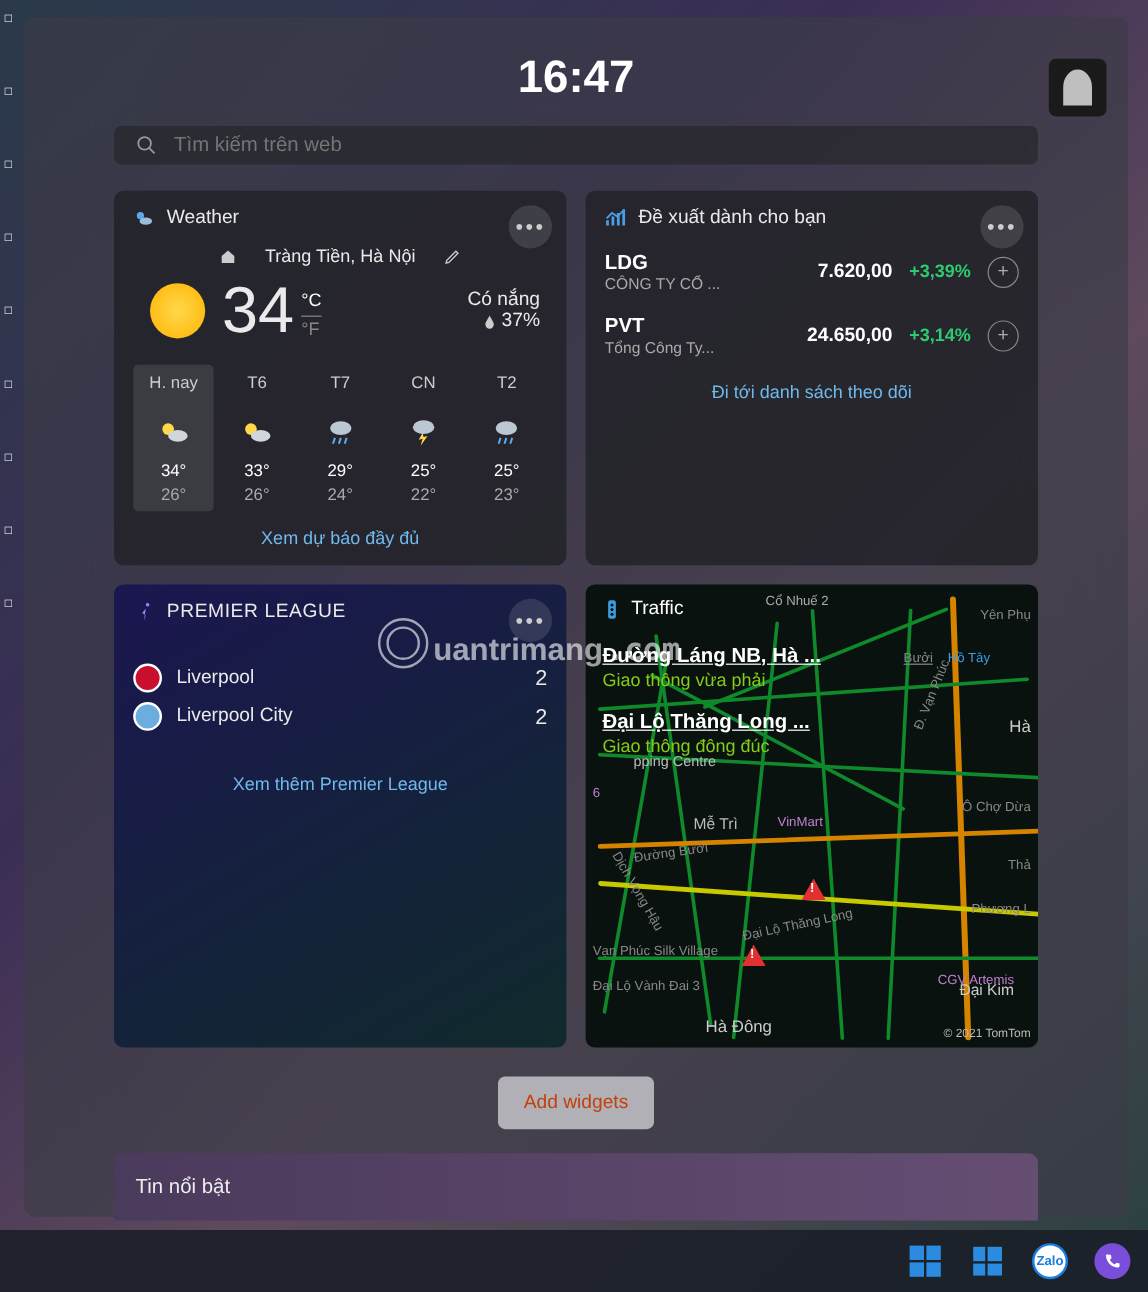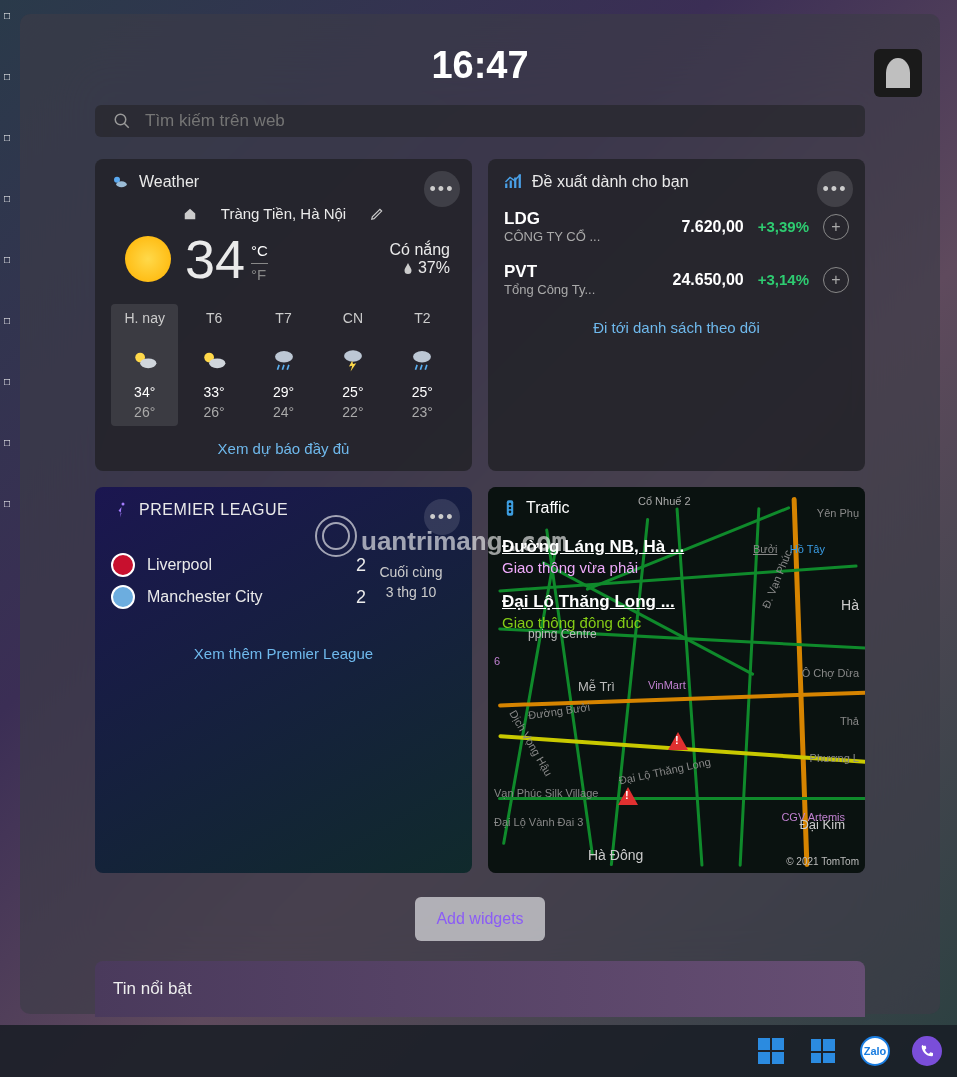--- a/index.html
+++ b/index.html
@@ -50,25 +50,25 @@
   .traffic-card { padding:0; overflow:hidden; }
   .traffic-header { position:absolute; left:14px; top:12px; z-index:2; display:flex; align-items:center; gap:8px; color:#fff; font-size:16px; }
   .traffic-body { position:relative; width:100%; height:386px; background:#0a1210; }
   .road { position:absolute; background:#0f8a2b; border-radius:3px; }
   .road.orange { background:#d68400; }
   .road.yellow { background:#c9c900; }
   .map-label { position:absolute; color:#888; font-size:11px; }
   .traffic-info { position:absolute; left:14px; top:50px; z-index:2; }
   .traffic-route { color:#fff; font-size:17px; font-weight:600; margin-bottom:2px;text-decoration:underline; }
   .traffic-status { font-size:15px; margin-bottom:16px; }
-  .status-orange { color:#f0abfc; }
+  .status-orange { color:#84cc16; }
   .status-red { color:#84cc16; }
   .alert-ico { position:absolute; width:20px; height:18px; background:#e03030; clip-path:polygon(50% 0,100% 100%,0 100%); }
   .alert-ico::after { content:"!"; position:absolute; color:#fff; font-size:11px; left:7px; top:2px; font-weight:bold; }
-  .add-widgets { margin:24px auto 16px; width:130px; height:44px; background:rgba(220,220,225,.72); border-radius:6px; display:flex; align-items:center; justify-content:center; color:#8b5cf6; font-size:16px; cursor:pointer; }
+  .add-widgets { margin:24px auto 16px; width:130px; height:44px; background:rgba(220,220,225,.72); border-radius:6px; display:flex; align-items:center; justify-content:center; color:#c2410c; font-size:16px; cursor:pointer; }
   .news-card { margin:20px 55px 0 55px; height:56px; background:linear-gradient(90deg,#4a3a5c,#664e73); border-radius:8px 8px 0 0; display:flex; align-items:center; padding:0 18px; color:#eee; font-size:17px; }
   .taskbar { position:absolute; bottom:0; left:0; right:0; height:52px; background:rgba(25,30,38,.88); display:flex; align-items:center; justify-content:flex-end; padding:0 14px; gap:20px; }
   .taskbar-icon { width:32px; height:32px; display:flex; align-items:center; justify-content:center; }
   .win-logo { display:grid; grid-template-columns:12px 12px; grid-template-rows:12px 12px; gap:2px; }
   .win-logo span { background:#2b8be0; }
   .widgets-logo { display:grid; grid-template-columns:10px 12px; grid-template-rows:12px 10px; gap:2px; }
   .widgets-logo span:nth-child(1){background:#2b8be0;} .widgets-logo span:nth-child(2){background:#2b8be0;} .widgets-logo span:nth-child(3){background:#2b8be0;} .widgets-logo span:nth-child(4){background:#2b8be0;}
   .zalo { width:30px; height:30px; background:#fff; border-radius:50%; border:2px solid #1a7de0; display:flex; align-items:center; justify-content:center; color:#1a7de0; font-size:11px; font-weight:bold; }
   .viber { width:30px; height:30px; background:#7a4ed9; border-radius:50%; display:flex; align-items:center; justify-content:center; color:#fff; }
   .watermark { position:absolute; left:315px; top:515px; z-index:9; opacity:.6; display:flex; align-items:flex-end; color:#fff; font-size:26px; font-weight:600; pointer-events:none; }
@@ -256,28 +256,24 @@
         </div>
       <div class="match-container">
         <div class="match-left" id="match-left">
             <div class="match">
               <div class="club-badge" style="background:#c8102e;border:2px solid #fff;"></div>
               <div style="font-size:16px;">Liverpool</div>
               <div style="font-size:18px;">2</div>
             </div>
             <div class="match">
               <div class="club-badge" style="background:#6caddf;border:2px solid #fff;"></div>
-              <div style="font-size:16px;">Manchester City</div>
+              <div style="font-size:16px;">Liverpool City</div>
               <div style="font-size:18px;">2</div>
             </div>
           </div>
-        <div class="match-right">
-          <div>Cuối cùng</div>
-          <div>3 thg 10</div>
-        </div>
       </div>
       <div class="card-link" style="margin-top:28px;">Xem thêm Premier League</div>
     </div>
 
     <div class="card traffic-card">
       <div class="traffic-header">
         <svg width="16" height="18" viewBox="0 0 24 28" fill="#3d9de0">
             <rect x="7" y="2" width="10" height="24" rx="3"></rect>
             <circle cx="12" cy="8" r="2" fill="#0a1210"></circle>
             <circle cx="12" cy="14" r="2" fill="#0a1210"></circle>

